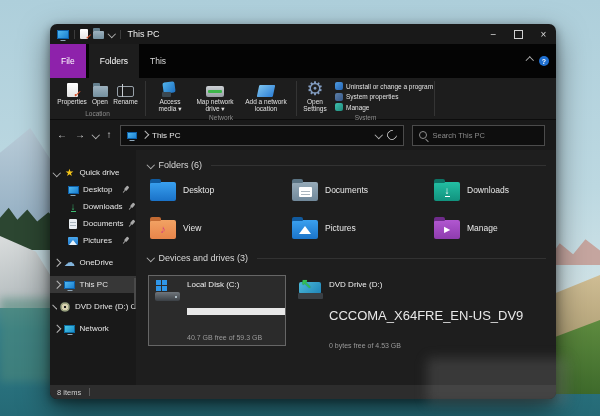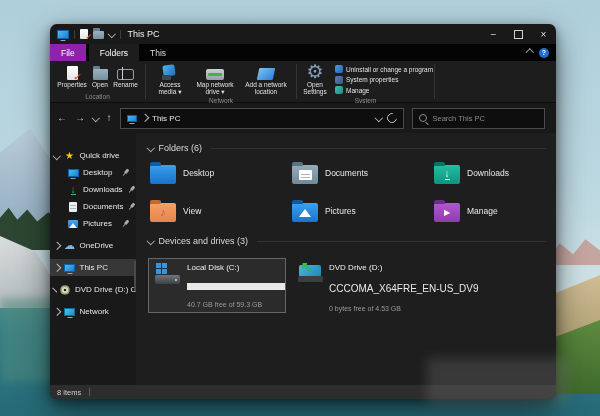--- a/index.html
+++ b/index.html
@@ -19,21 +19,21 @@
   .win{position:absolute;left:50px;top:24px;width:506px;height:375px;background:#191919;border-radius:7px;
        overflow:hidden;box-shadow:0 12px 30px rgba(0,0,0,.5),0 3px 10px rgba(0,0,0,.4);display:flex;flex-direction:column;color:#e6e6e6;}
   
   .tbar{height:20px;flex:none;display:flex;align-items:center;gap:5px;padding-left:7px;font-size:9px;}
   .tsep{width:1px;height:9px;background:#3c3c3c;}
   .ttl{color:#efefef;margin-left:2px;}
   .wbtns{margin-left:auto;display:flex;height:100%;}
   .wbtn{width:25px;display:flex;align-items:center;justify-content:center;color:#dadada;font-size:10px;}
   .maxsq{width:7px;height:7px;border:1px solid #d0d0d0;}
   
-  .tabrow{height:17px;flex:none;background:#040404;display:flex;align-items:stretch;font-size:8.5px;}
+  .tabrow{height:34px;flex:none;background:#040404;display:flex;align-items:stretch;font-size:8.5px;}
   .tab{display:flex;align-items:center;padding:0 11px;color:#d8d8d8;}
   .tab.file{background:#8e22ab;color:#fff;margin-right:3px;}
   .tab.active{background:#1d1d1d;color:#fff;}
   .tabrow-right{margin-left:auto;display:flex;align-items:center;gap:7px;padding-right:7px;}
   .helpdot{width:10px;height:10px;border-radius:50%;background:#1f6fd0;color:#fff;font-size:7px;font-weight:bold;display:flex;align-items:center;justify-content:center;}
   
   .ribbon{height:41px;flex:none;background:#1d1d1d;display:flex;border-bottom:1px solid #0c0c0c;}
   .rgroup{display:flex;flex-direction:column;}
   .rbtns{flex:1;display:flex;align-items:flex-start;padding:3px 2px 0 2px;}
   .rlabel{height:10px;font-size:6.5px;color:#8d8d8d;text-align:center;line-height:10px;}
@@ -114,23 +114,23 @@
   .g-doclines{width:13px;height:10px;background:linear-gradient(#ffffff,#e6e6e6);border-radius:1px;
               background-image:repeating-linear-gradient(180deg,transparent 0 2px,#aab6bf 2px 3px);background-size:9px 6px;background-position:2px 2px;background-repeat:no-repeat;background-color:#fff;}
   .g-down{color:#fff;font-size:10px;font-weight:bold;line-height:10px;border-bottom:1.3px solid #fff;}
   .g-note{color:#d6447e;font-size:11px;line-height:11px;}
   .g-mount{width:0;height:0;border-left:6px solid transparent;border-right:6px solid transparent;border-bottom:8px solid #fff;}
   .g-play{color:#fff;font-size:8px;line-height:8px;}
   .drives{display:flex;gap:10px;margin-top:12px;align-items:flex-start;}
   .dtile{display:flex;gap:6px;}
   .dtile.sel{border:1px solid #666;background:#2b2b2b;padding:4px 6px;width:138px;box-sizing:border-box;}
   .dtile.plain{padding:5px 2px;}
-  .dcol{display:flex;flex-direction:column;gap:11px;min-width:0;}
+  .dcol{display:flex;flex-direction:column;gap:19px;min-width:0;}
   .dname{font-size:8px;color:#f0f0f0;white-space:nowrap;}
-  .dsub{font-size:10px;color:#e8e8e8;white-space:nowrap;}
+  .dsub{font-size:13px;color:#e8e8e8;white-space:nowrap;}
   .dcap{font-size:7px;color:#9a9a9a;white-space:nowrap;}
   .bar{width:98px;height:7px;background:#e8e8e8;}
   .bar .fillv{height:100%;background:#2f96e8;}
   .hdd{position:relative;width:26px;height:21px;flex:none;}
   .hdd .wlogo{position:absolute;left:1px;top:0;width:5px;height:5px;background:#2f96e8;box-shadow:6px 0 #2f96e8,0 6px #2f96e8,6px 6px #2f96e8;}
   .hdd .hbody{position:absolute;left:0;bottom:0;width:25px;height:9px;border-radius:2px;background:linear-gradient(#70767c,#3b4045);}
   .hdd .hbody::after{content:"";position:absolute;right:3px;top:3.5px;width:2px;height:2px;border-radius:50%;background:#cfe0ea;}
   .dvdi{position:relative;width:25px;height:19px;flex:none;}
   .dvdi .dface{position:absolute;left:1px;top:2px;width:22px;height:12px;border-radius:2px;background:linear-gradient(135deg,#4cb9d9,#1f84b8);}
   .dvdi .dtray{position:absolute;left:0;bottom:0;width:25px;height:6px;border-radius:1px;background:#3a3f44;}

